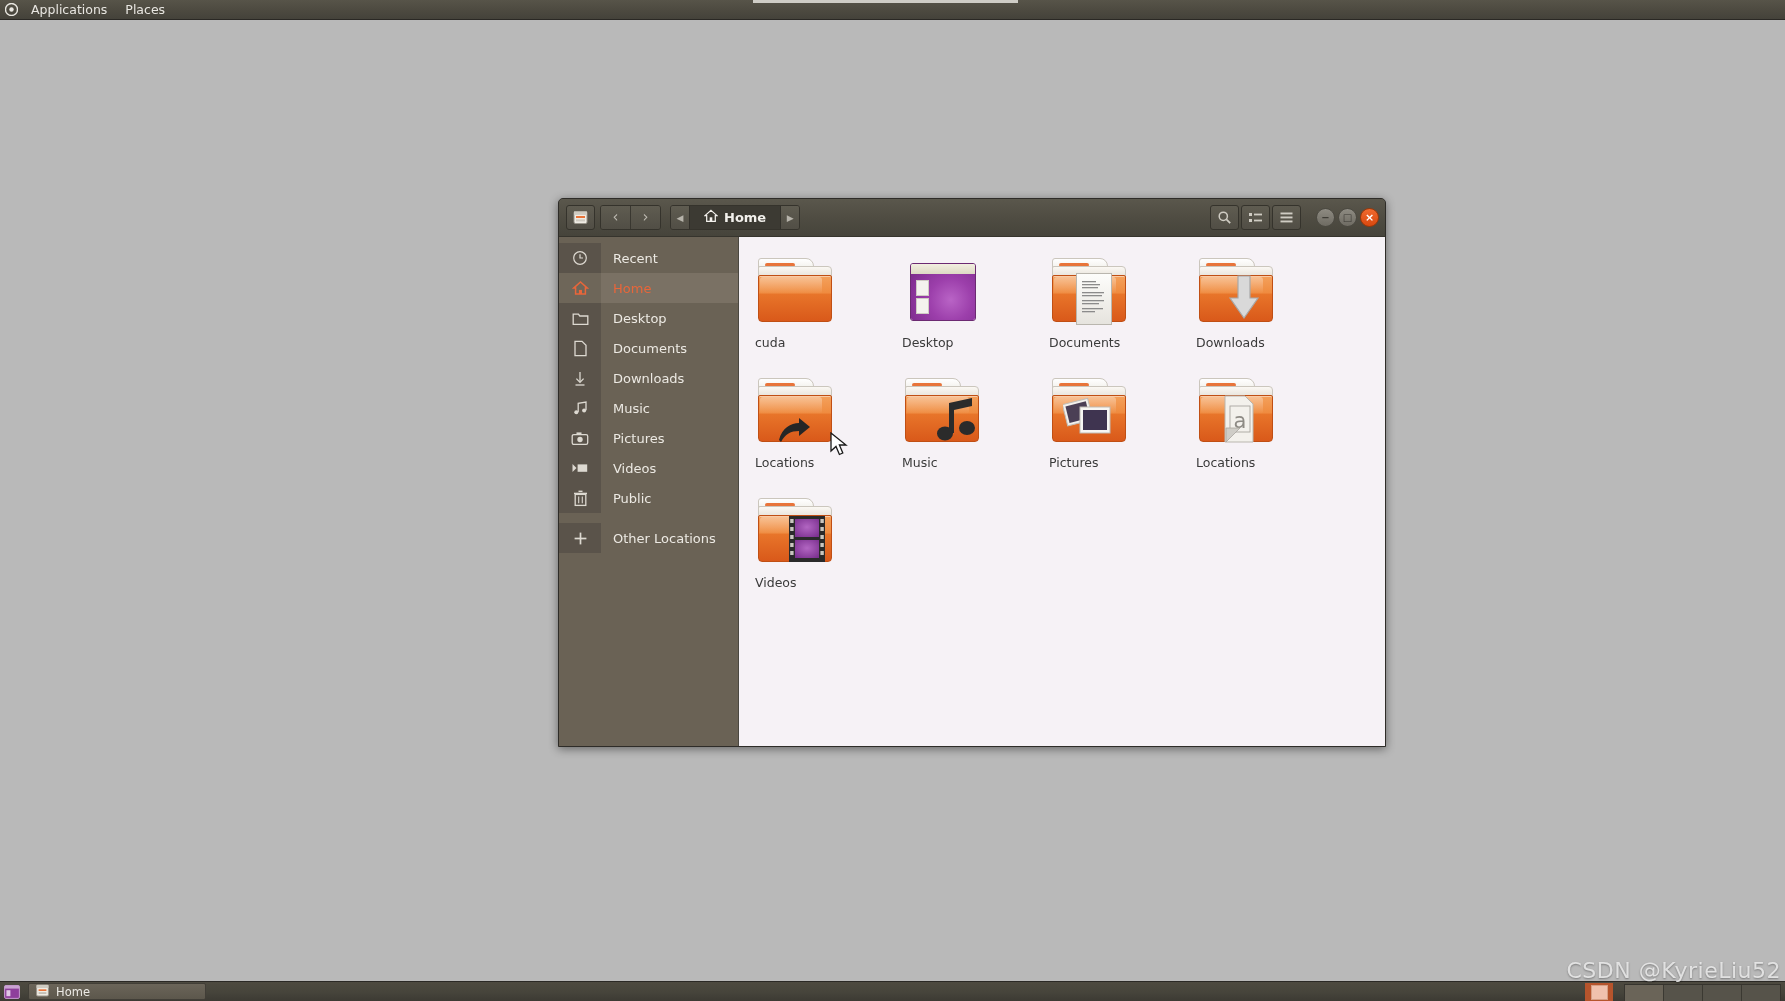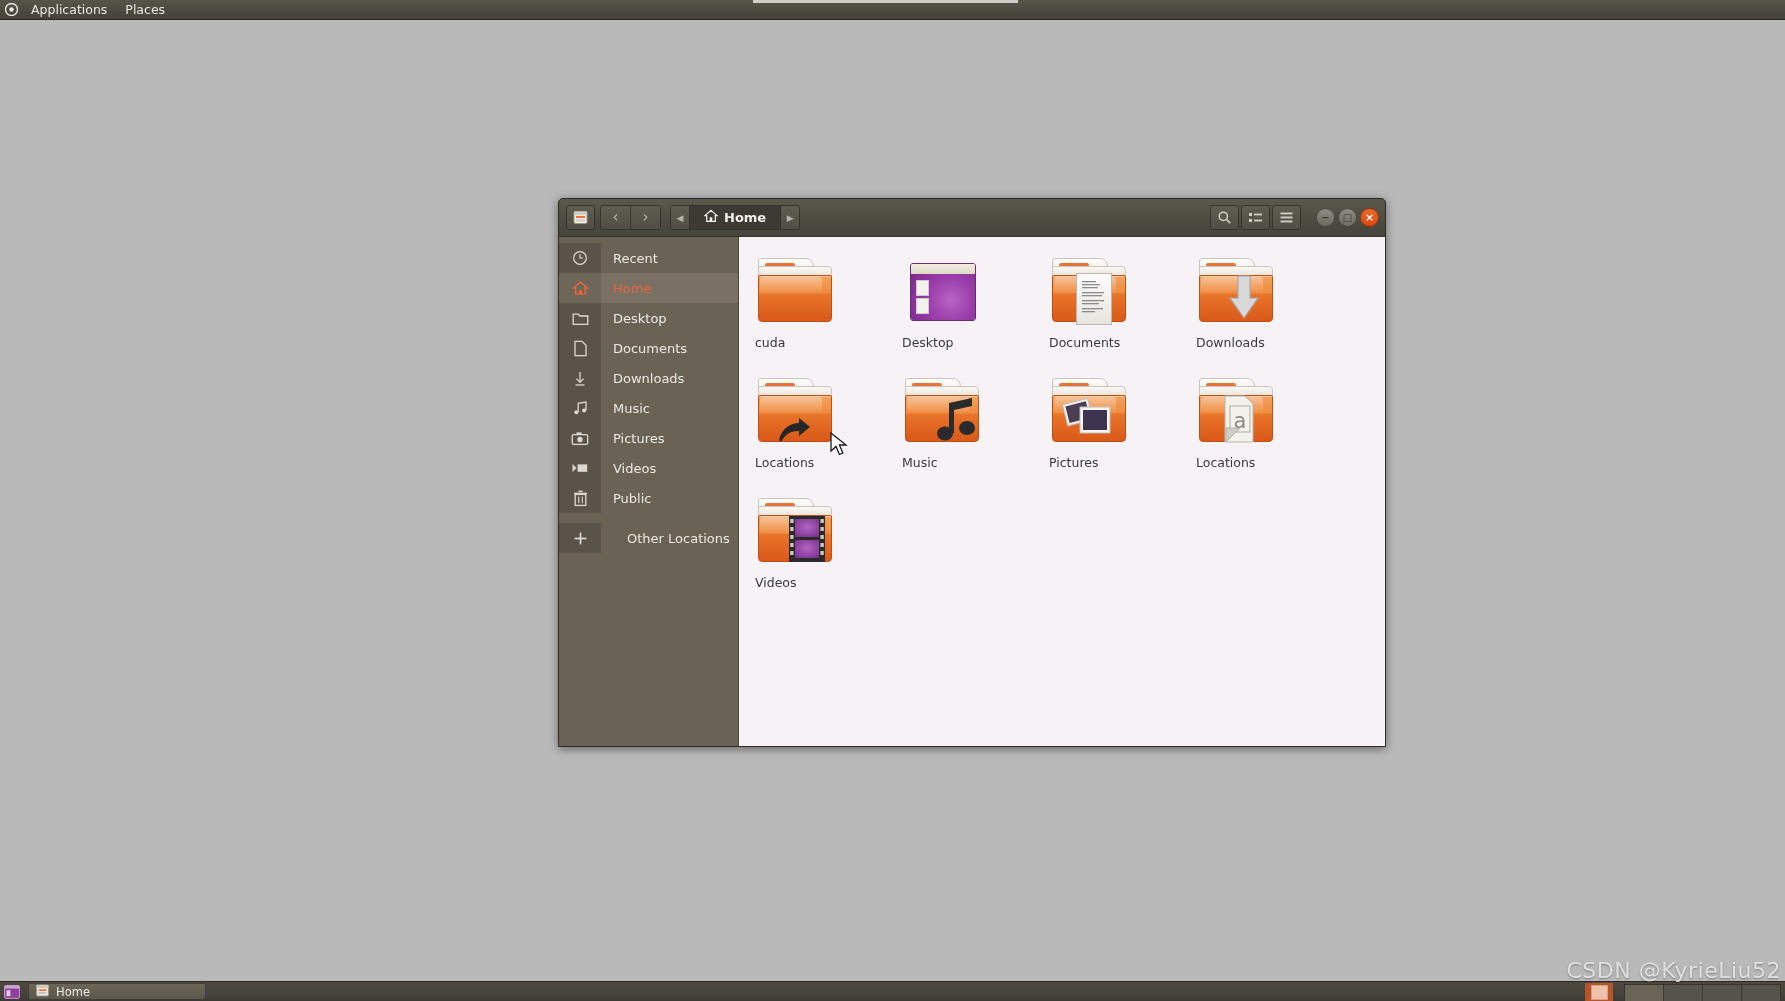--- a/index.html
+++ b/index.html
@@ -189,21 +189,21 @@
     display: flex;
     align-items: center;
     justify-content: center;
     background: #5a534a;
     height: 30px;
   }
   .side-item.selected { background: #7a7164; }
   .side-item.selected .ico { background: #6e6659; }
   .side-item.selected .lbl { color: #e8663a; }
   .side-item .lbl { padding-left: 12px; }
-  .side-item.other { margin-top: 10px; gap: 14px; }
+  .side-item.other { margin-top: 10px; }
 
   #content {
     flex: 1;
     background: #f6f2f6;
     position: relative;
     overflow: hidden;
   }
   #icon-grid {
     display: flex;
     flex-wrap: wrap;

